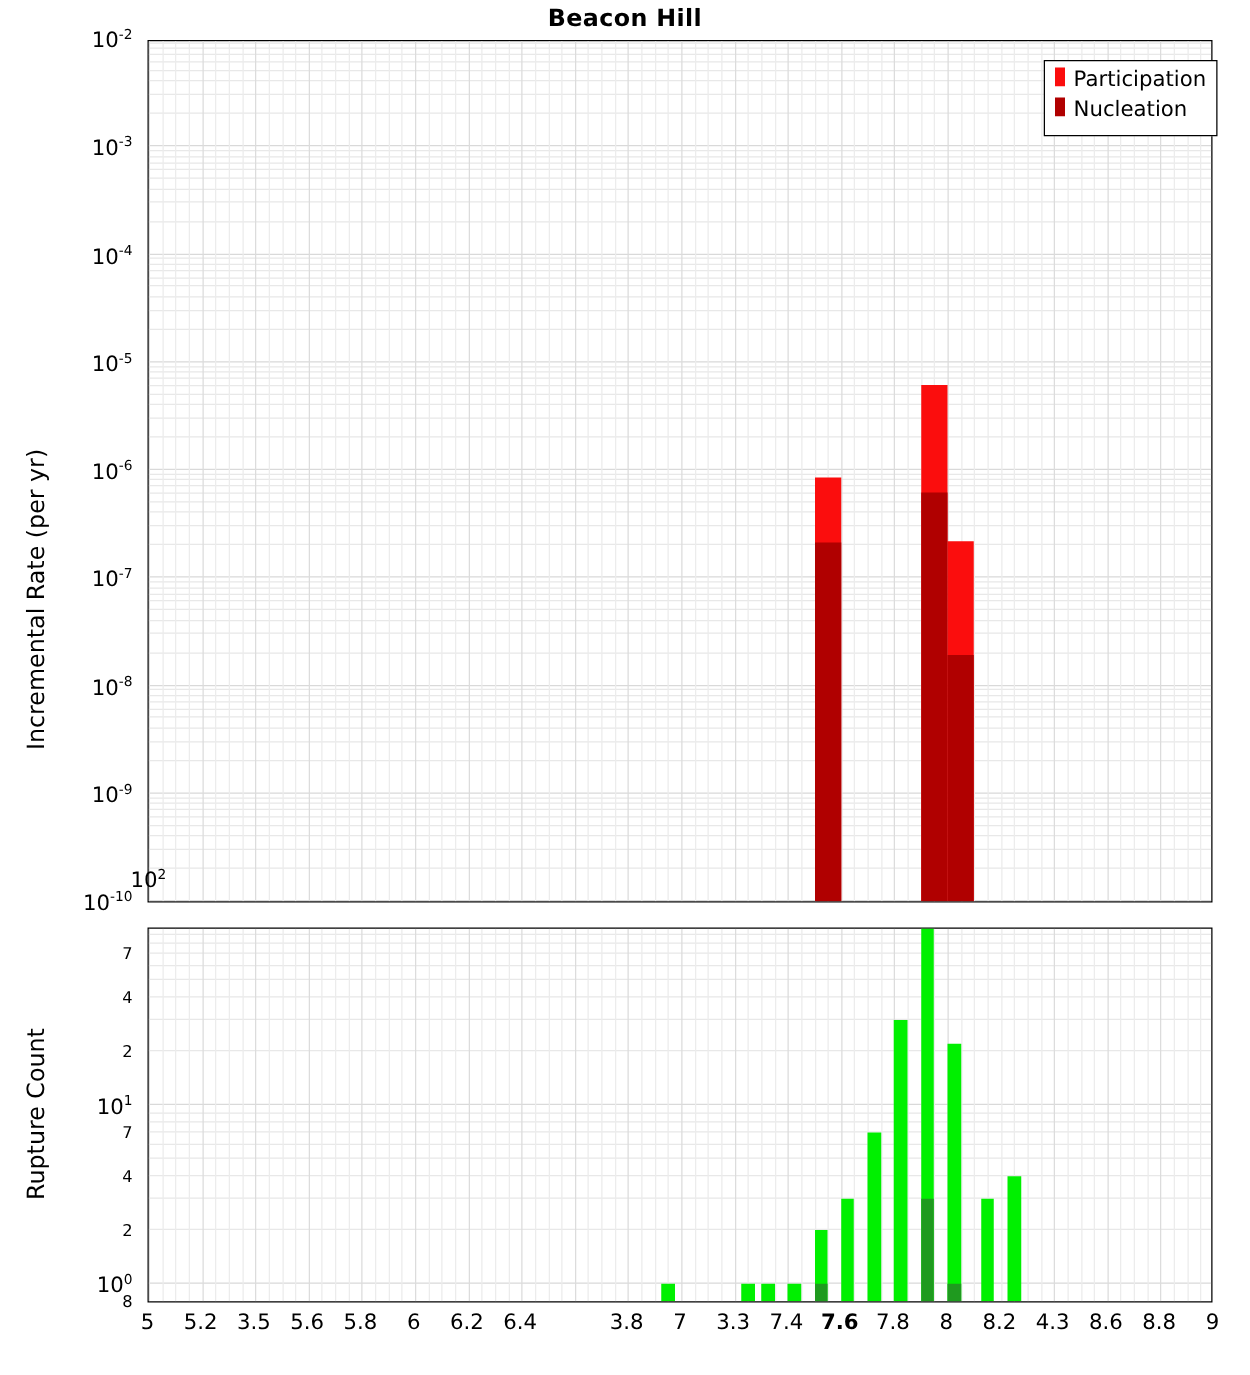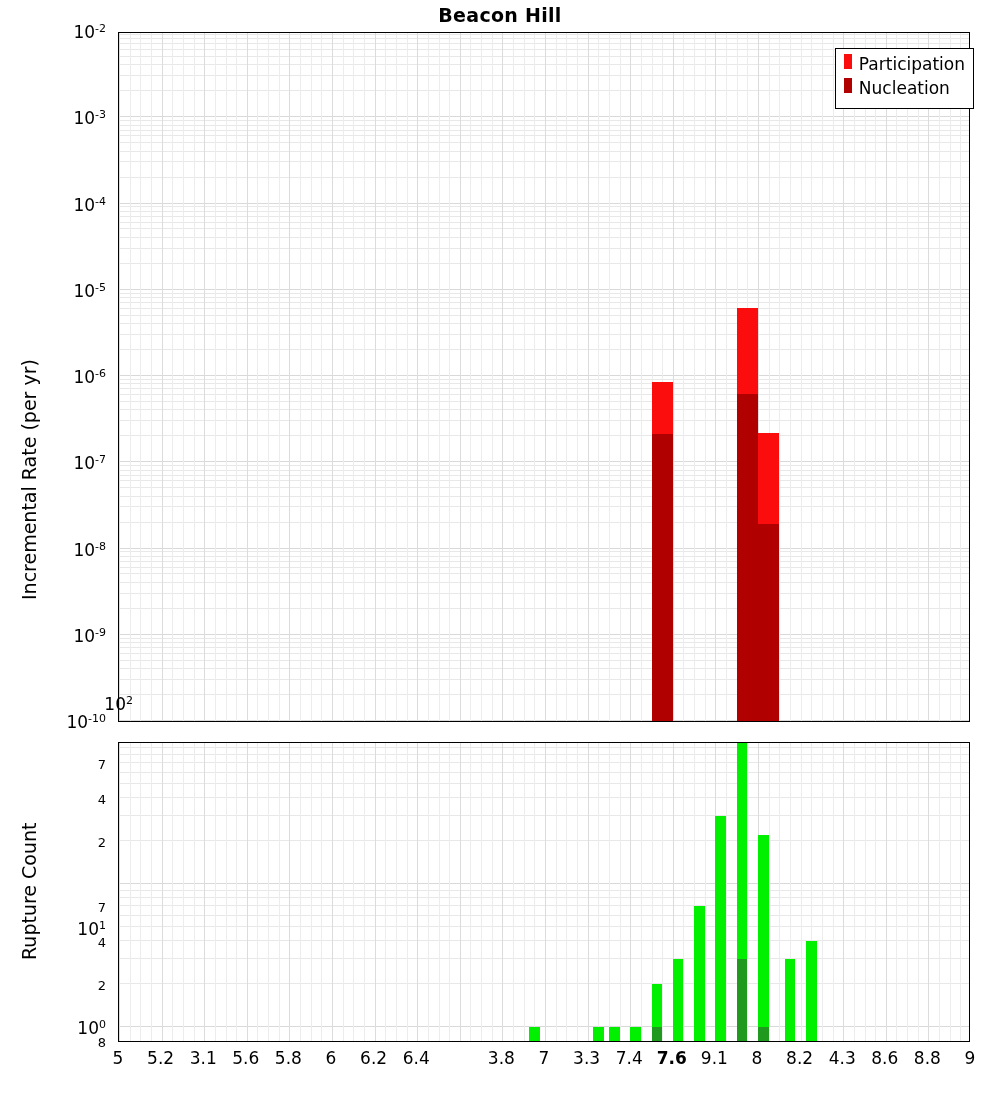--- a/index.html
+++ b/index.html
@@ -475,49 +475,49 @@
         <div class="bar bar-available" style="left: 665.625px; width: 10.65px; height: 82.1253px;"></div>
         <div class="bar bar-available" style="left: 686.925px; width: 10.65px; height: 100px;"></div>
         <div class="bar bar-utilized" style="left: 532.5px; width: 10.65px; height: 13.8647px;"></div>
         <div class="bar bar-utilized" style="left: 617.7px; width: 10.65px; height: 82.1253px;"></div>
         <div class="bar bar-utilized" style="left: 639px; width: 10.65px; height: 13.8647px;"></div>
       </div>
   </div>
 
   <div id="yticks-bottom">
       <div class="ytick" style="width: 106px; left: 0px; top: 1028.14px;"><span>10</span><sup>0</sup></div>
-      <div class="ytick" style="width: 106px; left: 0px; top: 885.068px; margin-top: 44px;"><span>10</span><sup>1</sup></div>
+      <div class="ytick" style="width: 106px; left: 0px; top: 885.068px;"><span>10</span><sup>1</sup></div>
       <div class="ytick" style="width: 106px; left: 0px; top: 704px; margin-left: 27px;"><span>10</span><sup>2</sup></div>
       <div class="ytick-minor" style="width: 106px; left: 0px; top: 985.068px;">2</div>
       <div class="ytick-minor" style="width: 106px; left: 0px; top: 942px;">4</div>
       <div class="ytick-minor" style="width: 106px; left: 0px; top: 907.229px;">7</div>
       <div class="ytick-minor" style="width: 106px; left: 0px; top: 842px;">2</div>
       <div class="ytick-minor" style="width: 106px; left: 0px; top: 798.932px;">4</div>
       <div class="ytick-minor" style="width: 106px; left: 0px; top: 764.161px;">7</div>
       <div class="ytick-minor" style="width: 106px; left: 0px; top: 1042px;">8</div>
     </div>
   <div class="axis-title-y" id="ytitle-bottom">Rupture Count</div>
 
 
   <div id="xticks">
       <div class="xtick" style="left: 118px; top: 1048px;">5</div>
       <div class="xtick" style="left: 160.6px; top: 1048px;">5.2</div>
-      <div class="xtick" style="left: 203.2px; top: 1048px;">3.1</div>
+      <div class="xtick" style="left: 203.2px; top: 1048px;">3.5</div>
       <div class="xtick" style="left: 245.8px; top: 1048px;">5.6</div>
       <div class="xtick" style="left: 288.4px; top: 1048px;">5.8</div>
       <div class="xtick" style="left: 331px; top: 1048px;">6</div>
       <div class="xtick" style="left: 373.6px; top: 1048px;">6.2</div>
       <div class="xtick" style="left: 416.2px; top: 1048px;">6.4</div>
       <div class="xtick" style="left: 458.8px; top: 1112px; font-weight: bold;">6.6</div>
       <div class="xtick" style="left: 501.4px; top: 1048px;">3.8</div>
       <div class="xtick" style="left: 544px; top: 1048px;">7</div>
       <div class="xtick" style="left: 586.6px; top: 1048px;">3.3</div>
       <div class="xtick" style="left: 629.2px; top: 1048px;">7.4</div>
       <div class="xtick" style="left: 671.8px; top: 1048px; font-weight: bold;">7.6</div>
-      <div class="xtick" style="left: 714.4px; top: 1048px;">9.1</div>
+      <div class="xtick" style="left: 714.4px; top: 1048px;">7.8</div>
       <div class="xtick" style="left: 757px; top: 1048px;">8</div>
       <div class="xtick" style="left: 799.6px; top: 1048px;">8.2</div>
       <div class="xtick" style="left: 842.2px; top: 1048px;">4.3</div>
       <div class="xtick" style="left: 884.8px; top: 1048px;">8.6</div>
       <div class="xtick" style="left: 927.4px; top: 1048px;">8.8</div>
       <div class="xtick" style="left: 970px; top: 1048px;">9</div>
     </div>
 
 </div>
 

